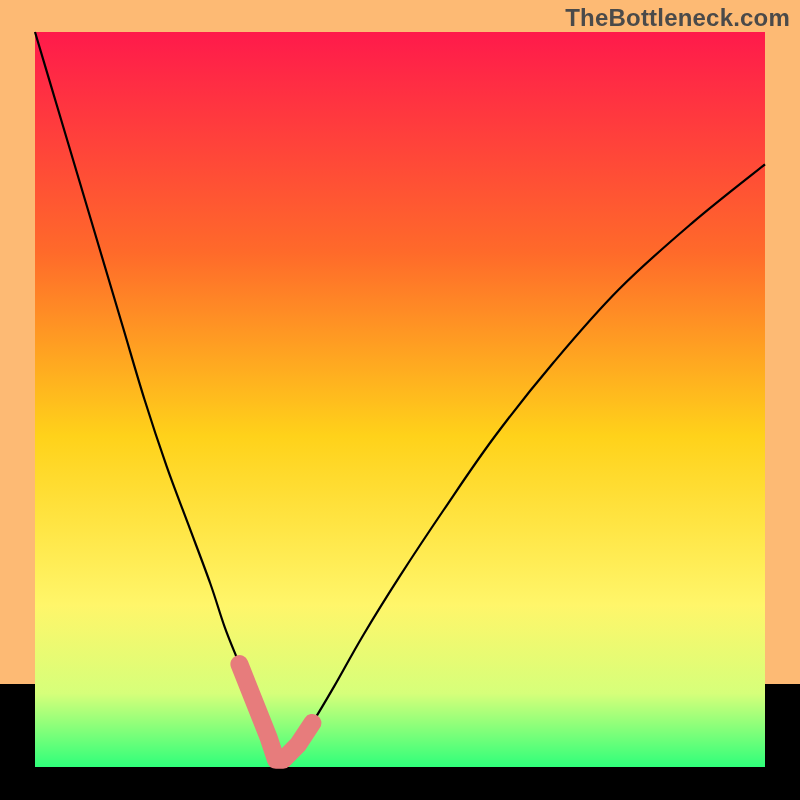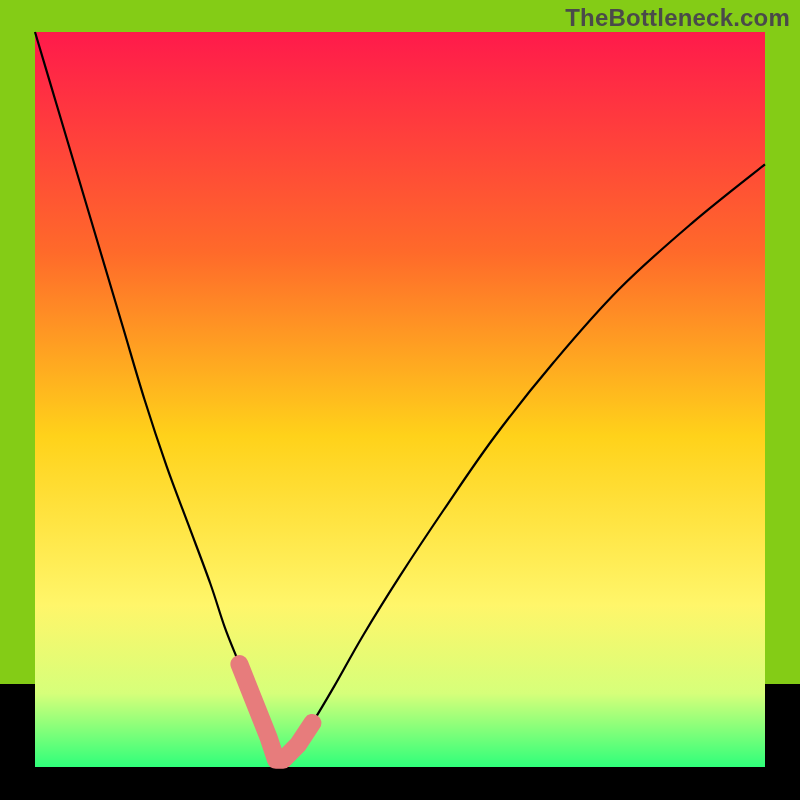--- a/index.html
+++ b/index.html
@@ -8,21 +8,21 @@
     width: 800px;
     height: 800px;
     background: #000;
     overflow: hidden;
     font-family: Arial, Helvetica, sans-serif;
   }
   .frame {
     position: relative;
     width: 800px;
     height: 684px;
-    background: #84cc16;
+    background: #fdba74;
     text-align: center;
   }
   .watermark {
     position: absolute;
     top: 4px;
     right: 10px;
     color: #4a4a4a;
     font-size: 24px;
     font-weight: 600;
     letter-spacing: 0.2px;

